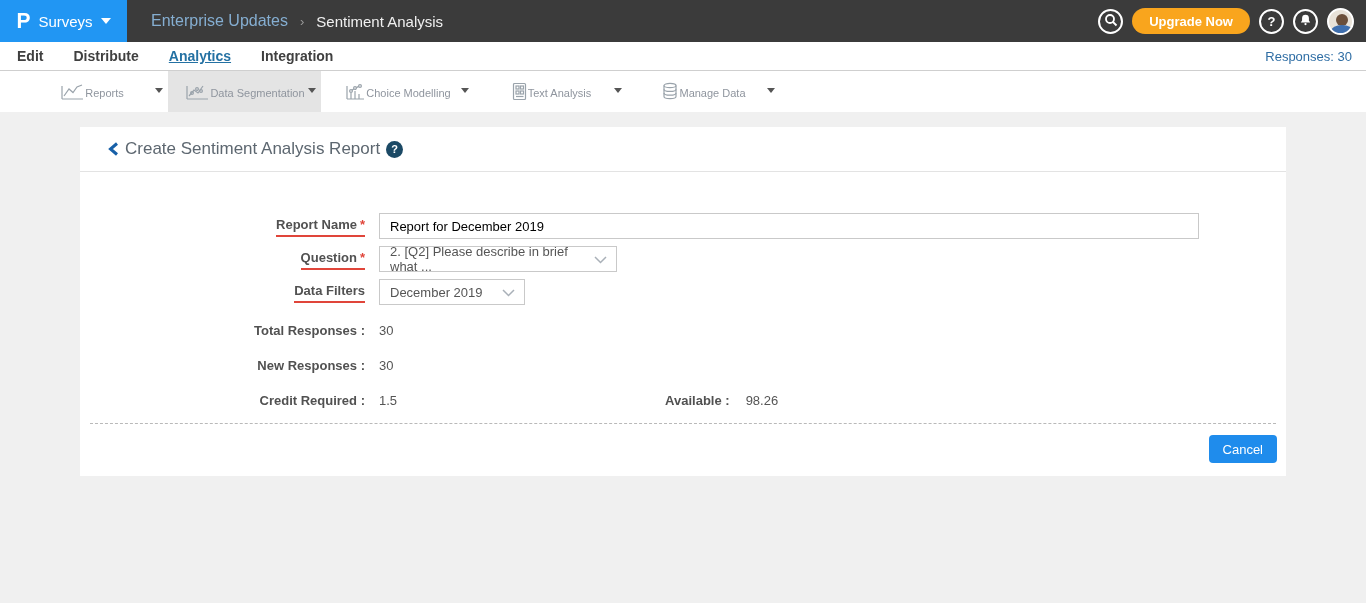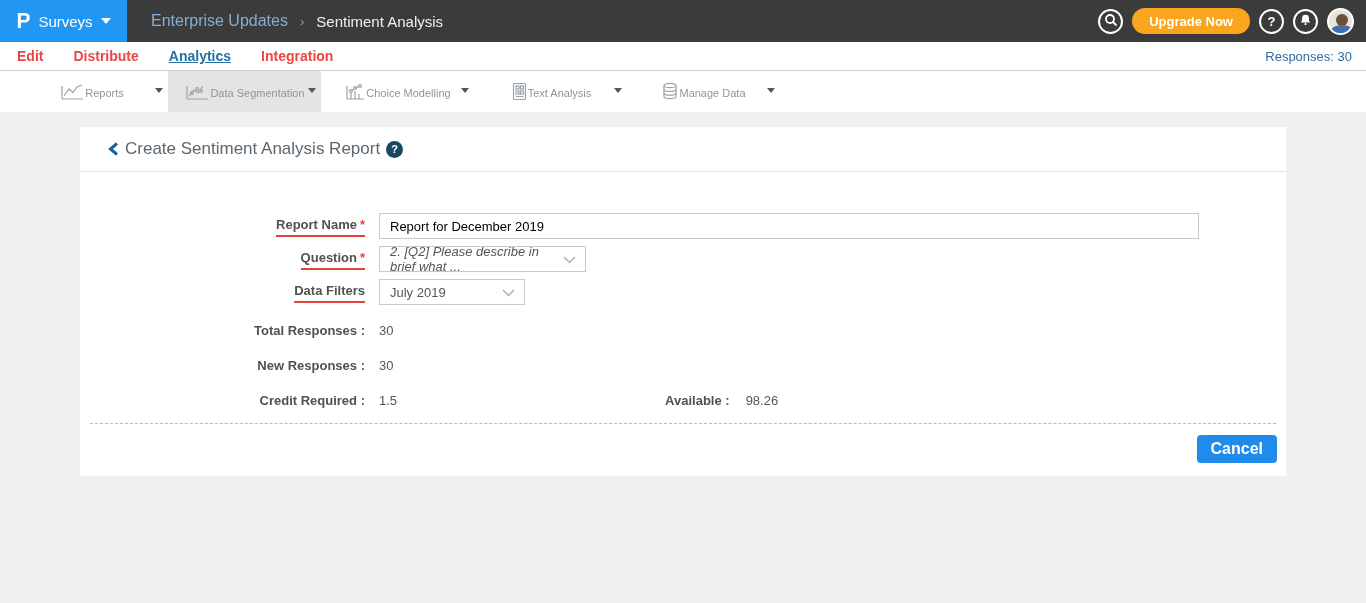--- a/index.html
+++ b/index.html
@@ -24,21 +24,21 @@
   .upgrade-btn { height:26px; padding:0 17px; background:#f9a51d; border:none; border-radius:13px;
     color:#fff; font-size:13px; font-weight:700; cursor:pointer; font-family:"Liberation Sans",sans-serif; }
   .avatar { width:27px; height:27px; border:2px solid #fff; border-radius:50%; overflow:hidden;
     background:#e8e2d8; position:relative; cursor:pointer; }
   .avatar .head { position:absolute; left:7px; top:4px; width:12px; height:12px; border-radius:50%; background:#6b4f3a; }
   .avatar .body { position:absolute; left:2px; top:15px; width:22px; height:12px; border-radius:50% 50% 0 0; background:#3f6fae; }
 
   
   .navrow { height:29px; background:#fff; border-bottom:1px solid #cfcfcf; display:flex;
     align-items:center; position:relative; padding-left:17px; }
-  .nav-item { font-size:14px; font-weight:700; color:#ef4444; margin-right:30px; cursor:pointer; text-decoration:none; }
+  .nav-item { font-size:14px; font-weight:700; color:#404040; margin-right:30px; cursor:pointer; text-decoration:none; }
   .nav-item.active { color:#2471a3; text-decoration:underline; }
   .responses-label { position:absolute; right:14px; color:#2e6da4; font-size:13px; }
 
   
   .toolbar { height:41px; background:#fff; display:flex; padding-left:15px; }
   .tool-cell { width:153px; height:41px; position:relative; display:flex; flex-direction:row;
     align-items:center; justify-content:center; cursor:pointer; }
   .tool-cell.active { background:#e4e4e4; }
   .tool-icon { height:19px; display:flex; align-items:flex-end; justify-content:center; }
   .tool-label { font-size:11px; color:#8f959e; margin-top:2px; }
@@ -62,33 +62,33 @@
   .label-col { width:285px; text-align:right; flex:none; }
   .form-label { font-size:13px; font-weight:700; color:#515151; display:inline-block;
     border-bottom:2px solid #e0453a; padding-bottom:3px; }
   .req-mark { color:#e0453a; font-weight:700; margin-left:3px; }
   .static-label { font-size:13px; font-weight:700; color:#515151; }
   .field-col { margin-left:14px; display:flex; align-items:center; }
   .text-input { width:820px; height:26px; border:1px solid #c9c9c9; padding:0 10px; font-size:13px;
     color:#000000; font-family:"Liberation Sans",sans-serif; background:#fff; }
   .select-box { height:26px; border:1px solid #c9c9c9; background:#fff; display:flex; align-items:center;
     justify-content:space-between; padding:0 9px 0 10px; font-size:13px; color:#555; cursor:pointer; }
-  .select-box.q { width:207px;font-style:italic; }
+  .select-box.q { width:238px; }
   .select-box.f { width:146px; }
   .select-chevron svg { stroke:#a9b0b8; fill:none; stroke-width:1.5; }
   .static-value { font-size:13px; color:#555; }
   .row-gap-sm { margin-top:7px; }
   .row-gap-md { margin-top:16px; }
   .row-gap-lg { margin-top:17px; }
   .avail-group { display:flex; align-items:center; margin-left:268px; }
   .avail-value { margin-left:16px; }
   .dashed-divider { border-top:1px dashed #b9b9b9; margin:14px 10px 0 10px; }
   .card-footer { display:flex; justify-content:flex-end; gap:9px; padding:11px 9px 13px 0; }
   .btn-blue { height:28px; background:#1f8cec; color:#fff; border:none; border-radius:4px;
-    font-size:16px; font-weight:700; padding:0 14px; cursor:pointer; font-family:"Liberation Sans",sans-serif; }
+    font-size:13px; font-weight:400; padding:0 14px; cursor:pointer; font-family:"Liberation Sans",sans-serif; }
 </style>
 </head>
 <body>
 
 <div class="topbar">
   <div class="logo-area">
     <span class="logo-glyph">P</span>
     <span class="product-name">Surveys</span>
     <span class="caret-down"></span>
   </div>
@@ -239,21 +239,21 @@
           </div>
         </div>
       </div>
 
       <div class="form-row row-gap-sm">
         <div class="label-col">
           <span class="form-label"><span>Data Filters</span></span>
         </div>
         <div class="field-col">
           <div class="select-box f">
-            <span>July 2019</span>
+            <span>December 2019</span>
             <span class="select-chevron">
               <svg width="13" height="8" viewBox="0 0 13 8">
                   <polyline points="1,1 6.5,6.5 12,1"></polyline>
                 </svg>
             </span>
           </div>
         </div>
       </div>
 
       <div class="form-row row-gap-md">

